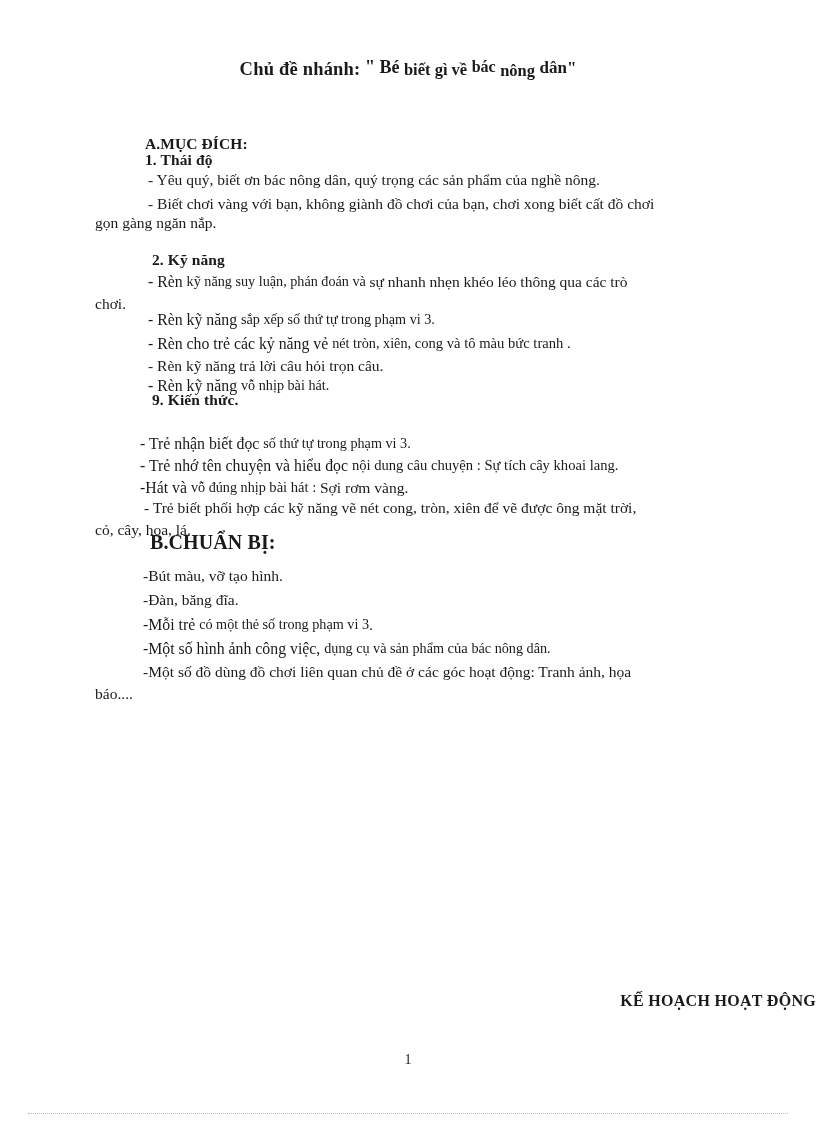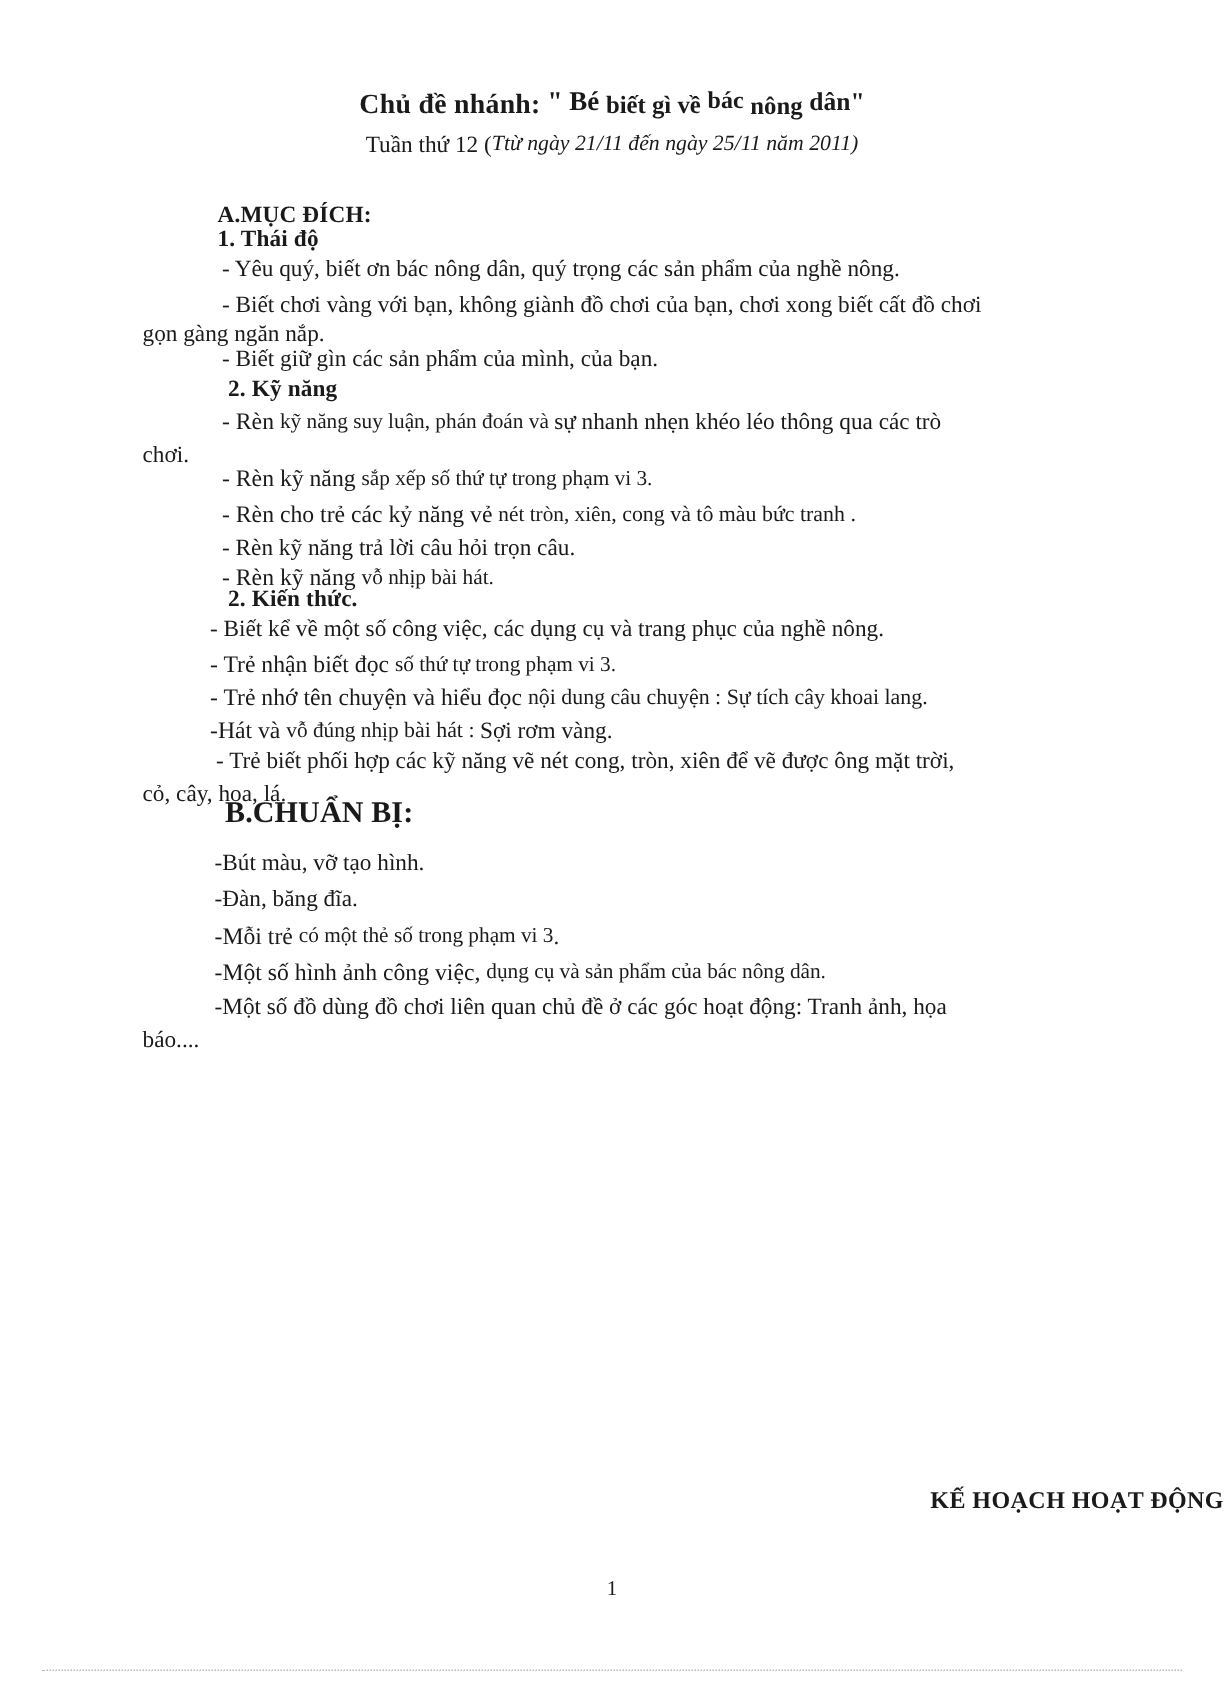--- a/index.html
+++ b/index.html
@@ -105,35 +105,31 @@
   <div class="title-line" id="doc-title">
     <span class="w1">Chủ đề nhánh:</span>
     <span class="w2">"</span>
     <span class="w2">Bé</span>
     <span class="w3">biết gì về</span>
     <span class="w4">bác</span>
     <span class="w5">nông</span>
     <span class="w6">dân"</span>
   </div>
 
-  <div class="title-line" id="doc-subtitle">
-    <span>Tuần thứ 12 (</span><span class="ital">Ttừ ngày 21/11 đến ngày 25/11 năm 2011)</span>
-  </div>
 
   <div class="line heading" style="left:145px; top:136px;">A.MỤC ĐÍCH:</div>
 
   <div class="line heading" style="left:145px; top:152px;">1. Thái độ</div>
 
   <div class="line" style="left:148px; top:172px;">- Yêu quý, biết ơn bác nông dân, quý trọng các sản phẩm của nghề nông.</div>
 
   <div class="line" style="left:148px; top:196px;">- Biết chơi vàng với bạn, không giành đồ chơi của bạn, chơi xong biết cất đồ  chơi</div>
 
   <div class="line" style="left:95px; top:215px;">gọn gàng ngăn nắp.</div>
 
-  <div class="line" style="left:148px; top:232px;">- Biết giữ gìn các sản phẩm của mình, của bạn.</div>
 
   <div class="line heading" style="left:152px; top:252px;">2. Kỹ năng</div>
 
   <div class="line" style="left:148px; top:274px;">
     <span class="lg">- Rèn </span><span class="sm">kỹ năng suy luận, phán đoán và </span><span>sự nhanh nhẹn khéo léo thông qua các trò</span>
   </div>
 
   <div class="line" style="left:95px; top:296px;">chơi.</div>
 
   <div class="line" style="left:148px; top:312px;">
@@ -143,23 +139,22 @@
   <div class="line" style="left:148px; top:336px;">
     <span class="lg">- Rèn cho trẻ các kỷ năng vẻ </span><span class="sm">nét tròn, xiên</span><span class="sm2">, cong và tô màu bức tranh .</span>
   </div>
 
   <div class="line" style="left:148px; top:358px;">- Rèn kỹ năng trả lời câu hỏi trọn câu.</div>
 
   <div class="line" style="left:148px; top:378px;">
     <span class="lg">- Rèn kỹ năng </span><span class="sm">vỗ nhịp bài hát.</span>
   </div>
 
-  <div class="line heading" style="left:152px; top:392px;">2. Kiến thức.</div>
+  <div class="line heading" style="left:152px; top:392px;">9. Kiến thức.</div>
 
-  <div class="line" style="left:140px; top:412px;">- Biết kể  về một số công việc, các dụng cụ và trang phục của nghề nông.</div>
 
   <div class="line" style="left:140px; top:436px;">
     <span class="lg">- Trẻ nhận biết đọc  </span><span class="sm">số thứ tự trong phạm vi 3.</span>
   </div>
 
   <div class="line" style="left:140px; top:480px;">
     <span class="lg">-Hát và </span><span class="sm">vỗ đúng nhịp </span><span class="sm2">bài hát : </span><span>Sợi rơm vàng.</span>
   </div>
 
   <div class="line" style="left:140px; top:458px;">

